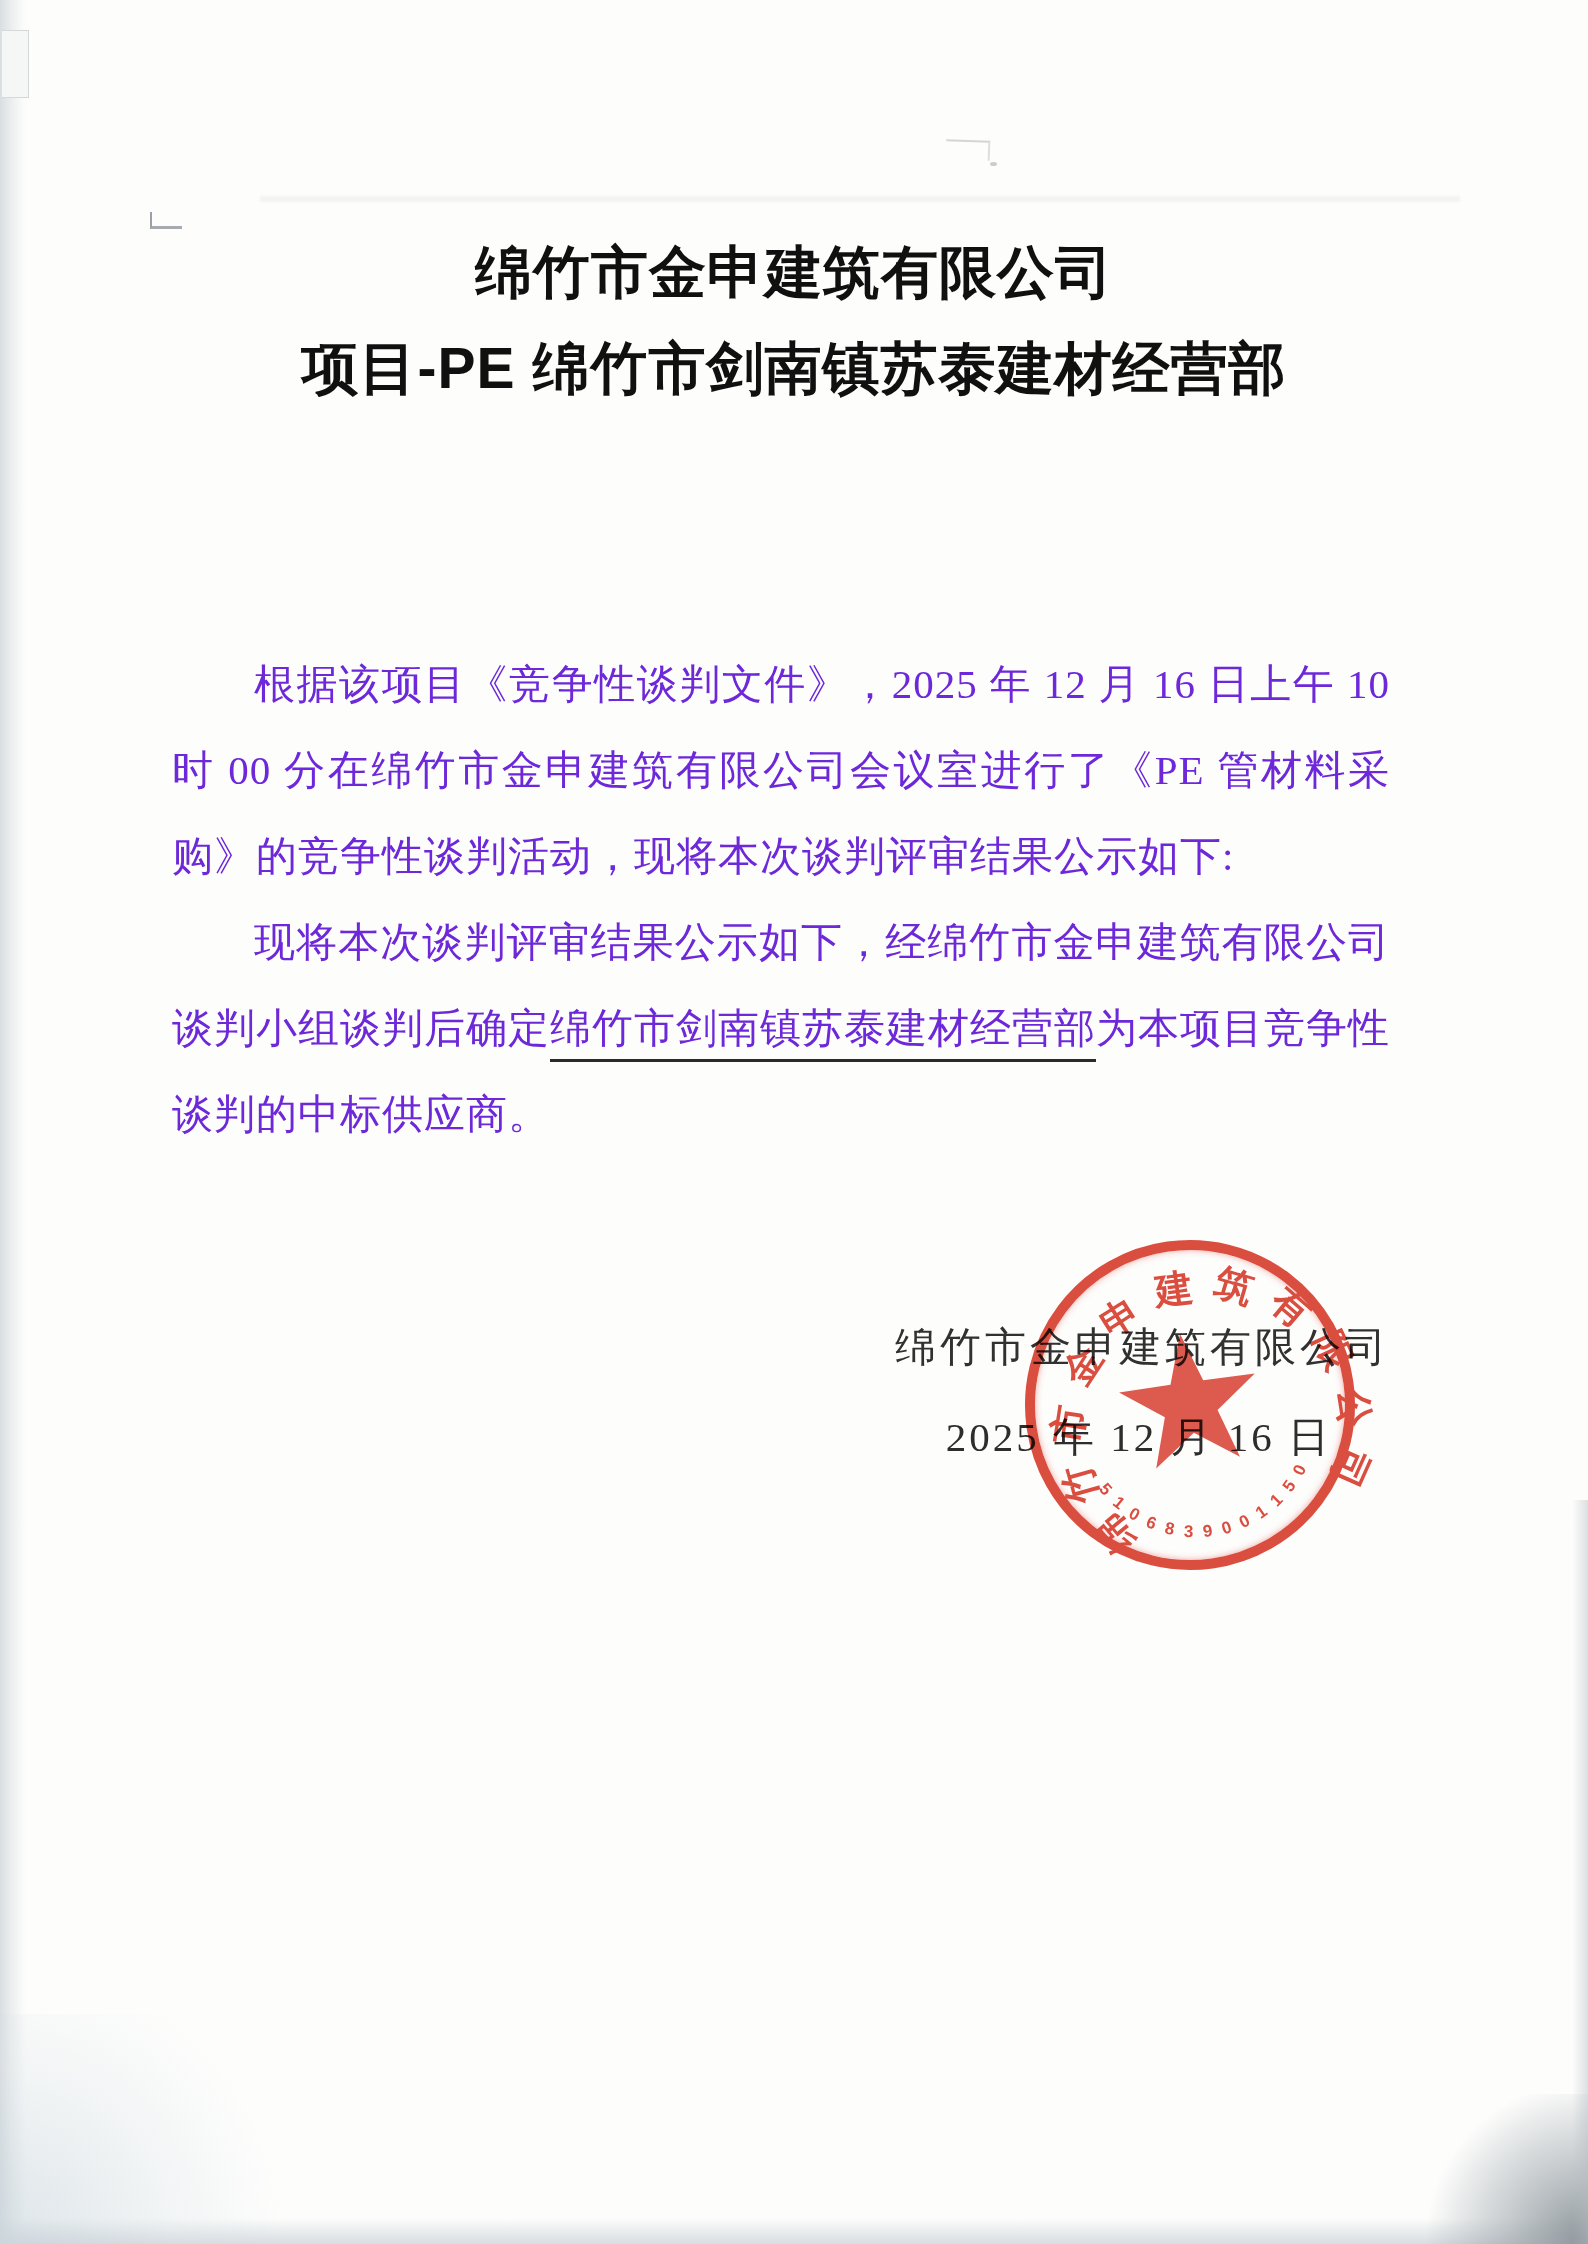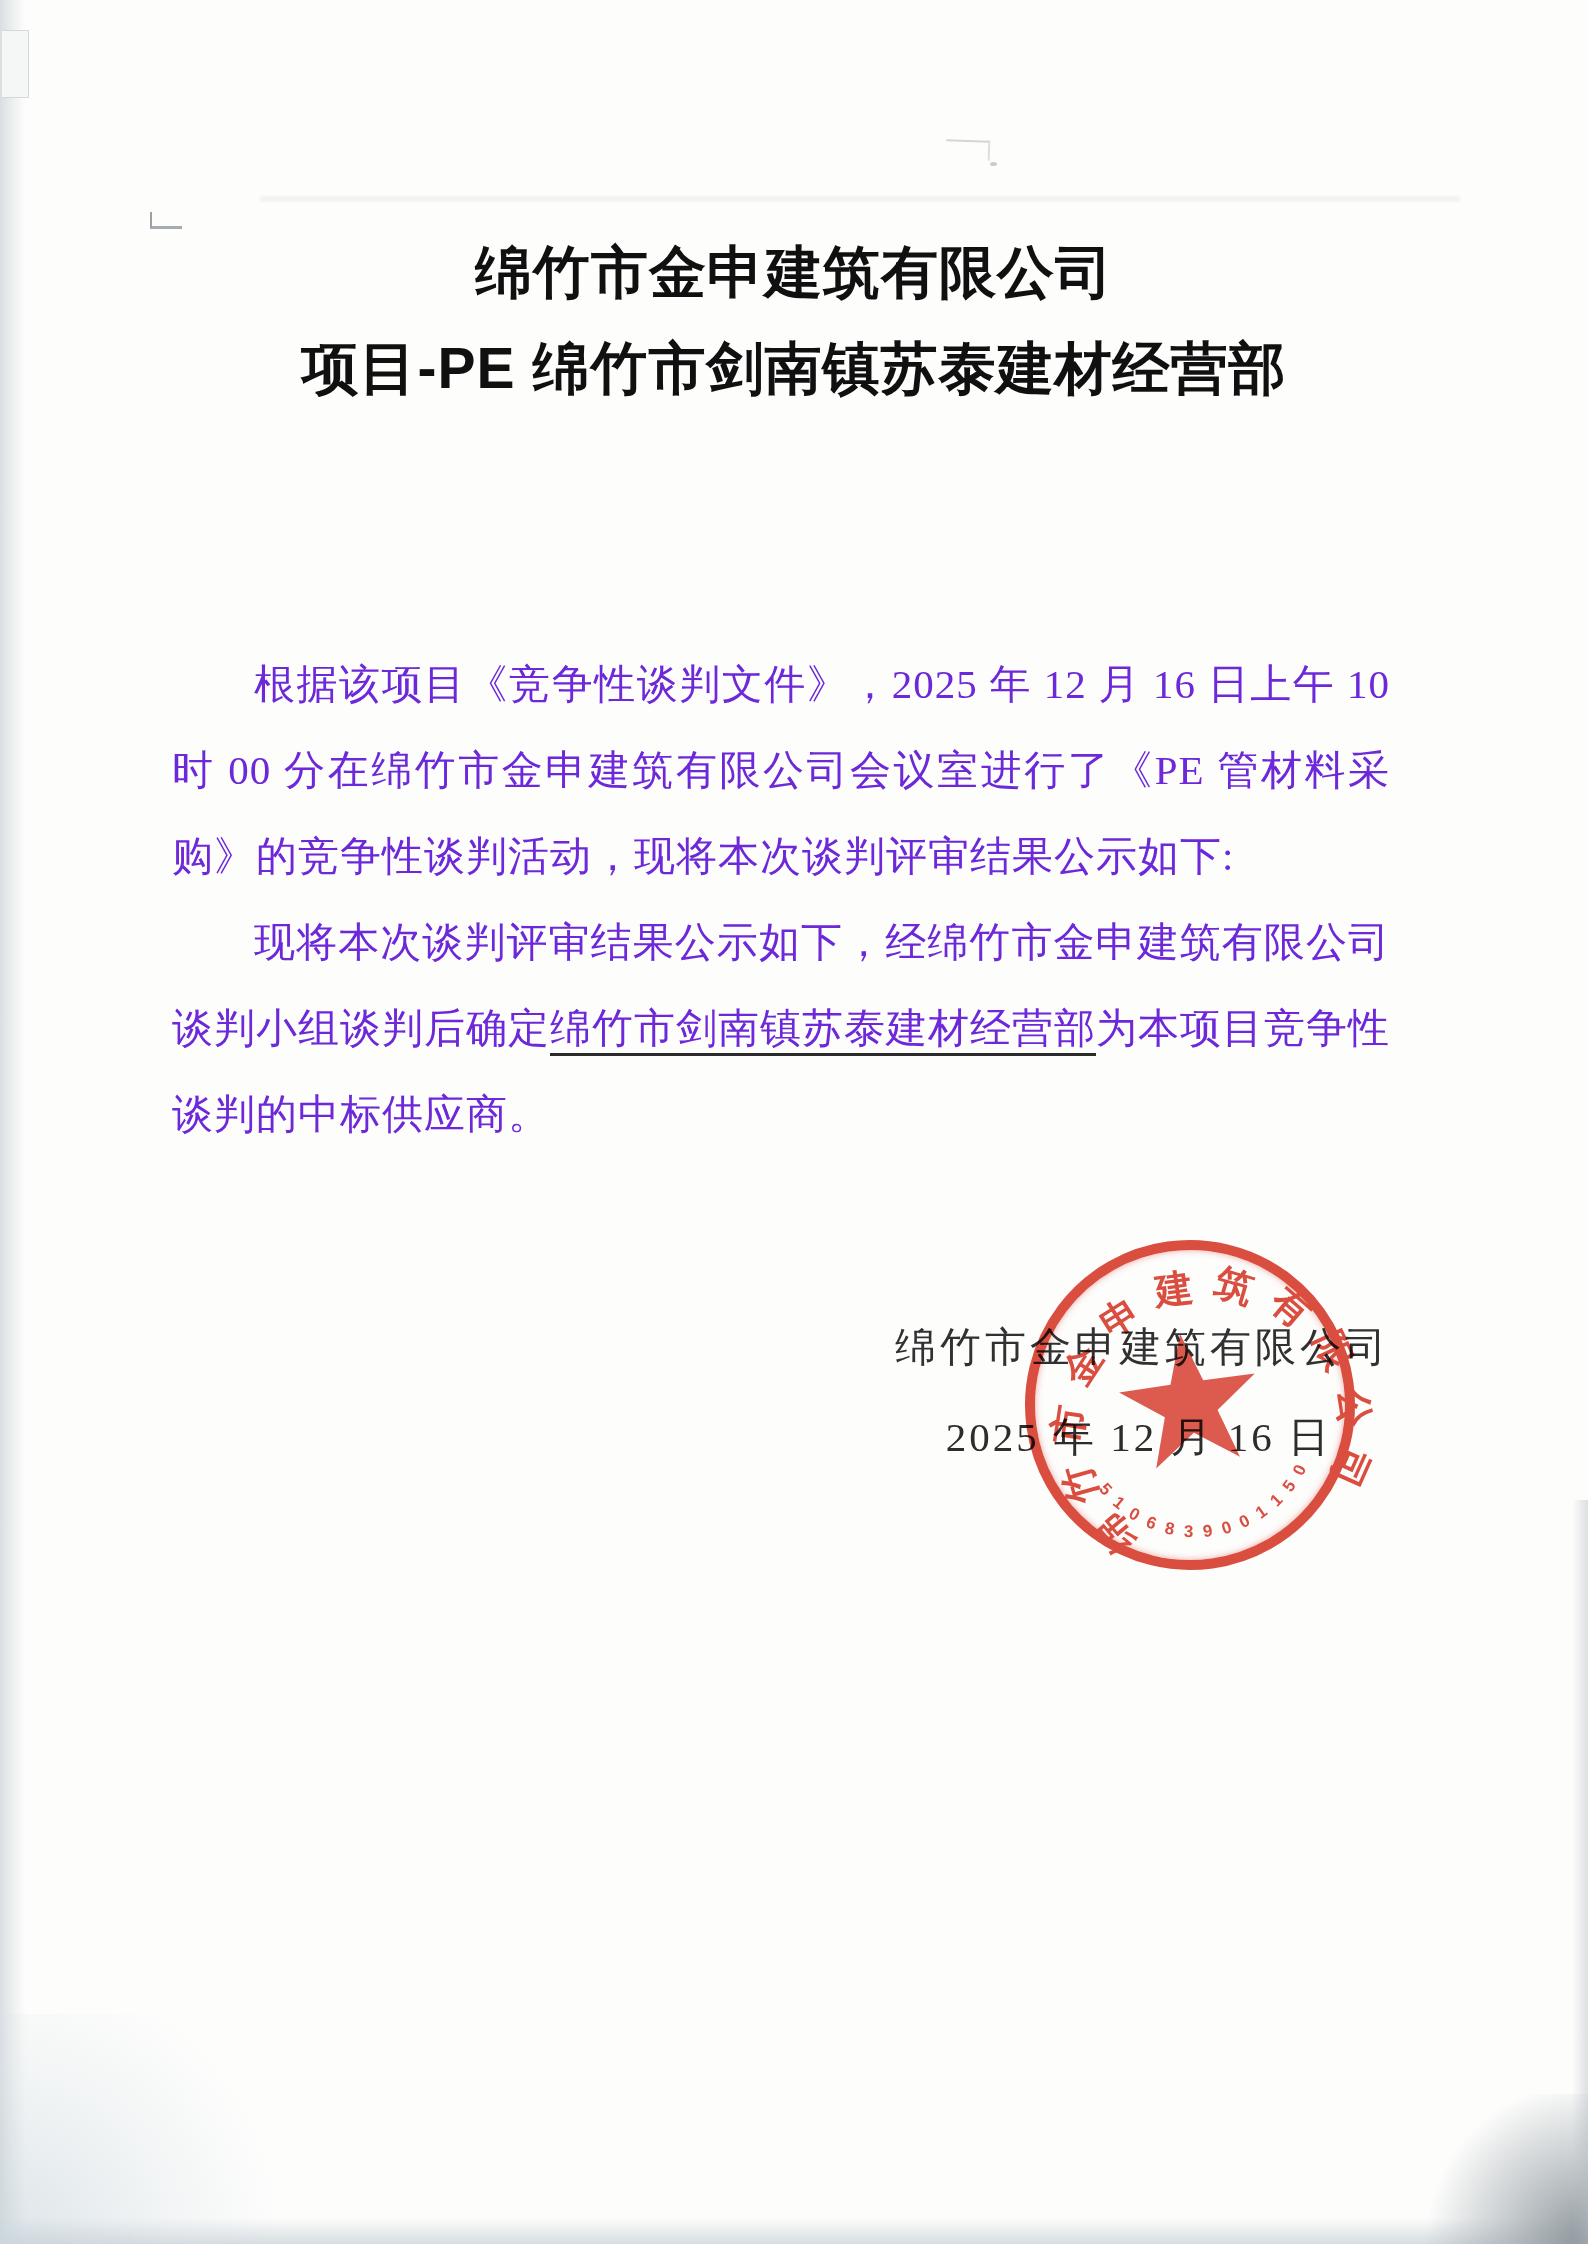--- a/index.html
+++ b/index.html
@@ -30,21 +30,21 @@
   .streak{position:absolute;left:260px;top:196px;width:1200px;height:6px;
     background:rgba(170,170,170,.12);filter:blur(1px);}
   
   .title{position:absolute;left:0;top:224px;width:100%;text-align:center;
     font-family:"Liberation Sans", sans-serif;font-weight:900;color:#101010;
     font-size:57px;line-height:96px;letter-spacing:1px;}
   
   .body-text{position:absolute;left:172px;top:641px;width:1218px;
     font-size:41px;line-height:86px;color:#6d28d9;text-align:justify;letter-spacing:1px;}
   .body-text p{margin:0;text-indent:2em;}
-  .u{border-bottom:3px solid #2b2b2b;padding-bottom:2px;}
+  .u{border-bottom:3px solid #2b2b2b;padding-bottom:8px;}
   
   .sig-company{position:absolute;top:1320px;right:198px;font-size:41px;color:#313131;letter-spacing:4px;}
   .sig-date{position:absolute;top:1410px;right:256px;font-size:41px;color:#2d2d2d;letter-spacing:3px;margin-left:43px;}
   
   .seal{position:absolute;left:1025px;top:1240px;width:330px;height:330px;
     transform:rotate(-8deg);mix-blend-mode:multiply;opacity:.9;}
   .seal-ring{position:absolute;left:0;top:0;right:0;bottom:0;border:10px solid var(--seal-color,#d93a2c);
     border-radius:50%;box-shadow:inset 0 0 6px rgba(217,58,44,.5);}
   .seal-star{position:absolute;left:90px;top:90px;width:150px;height:150px;}
   .seal-arc span{position:absolute;left:50%;top:50%;color:var(--seal-color,#d93a2c);white-space:pre;}

